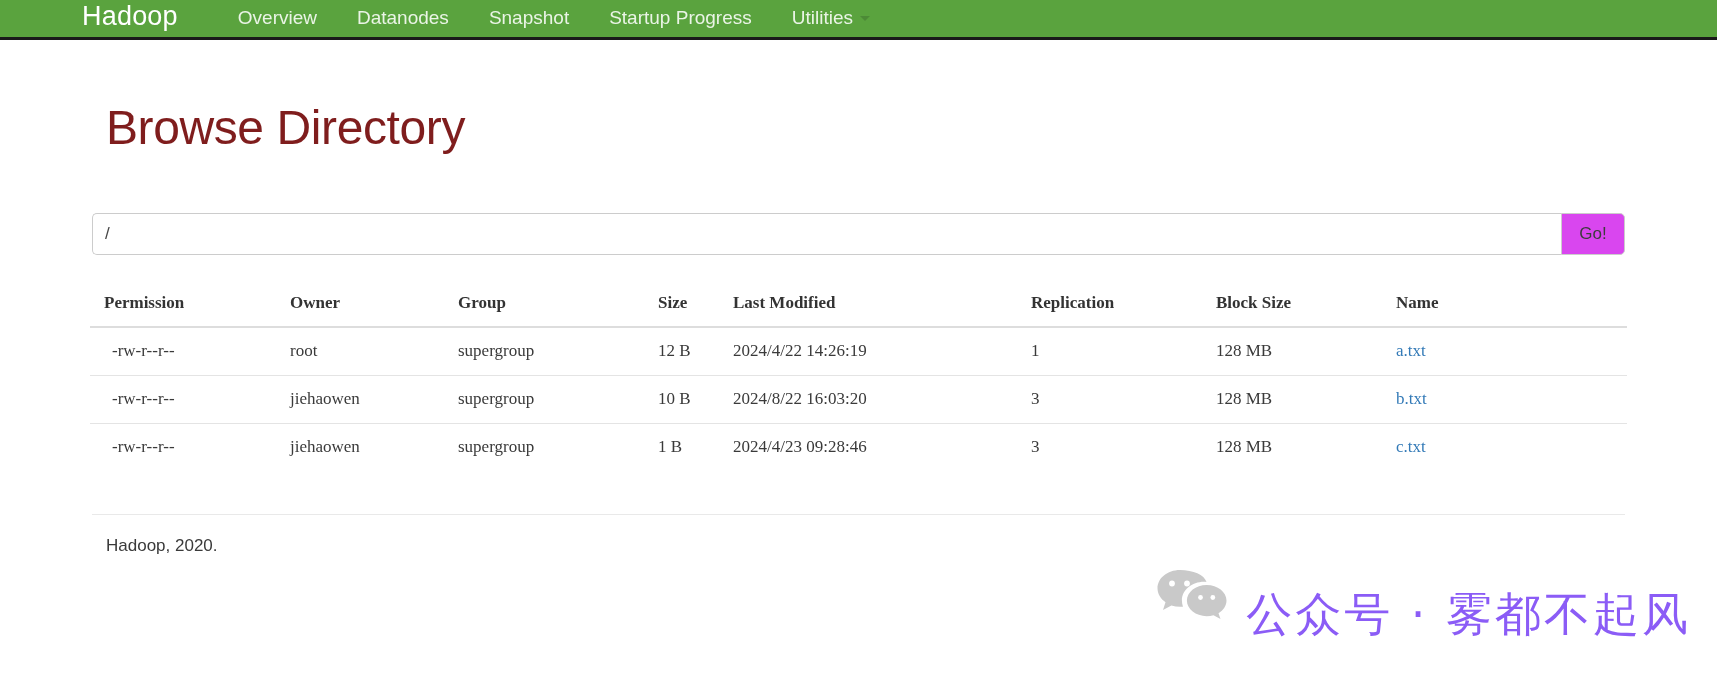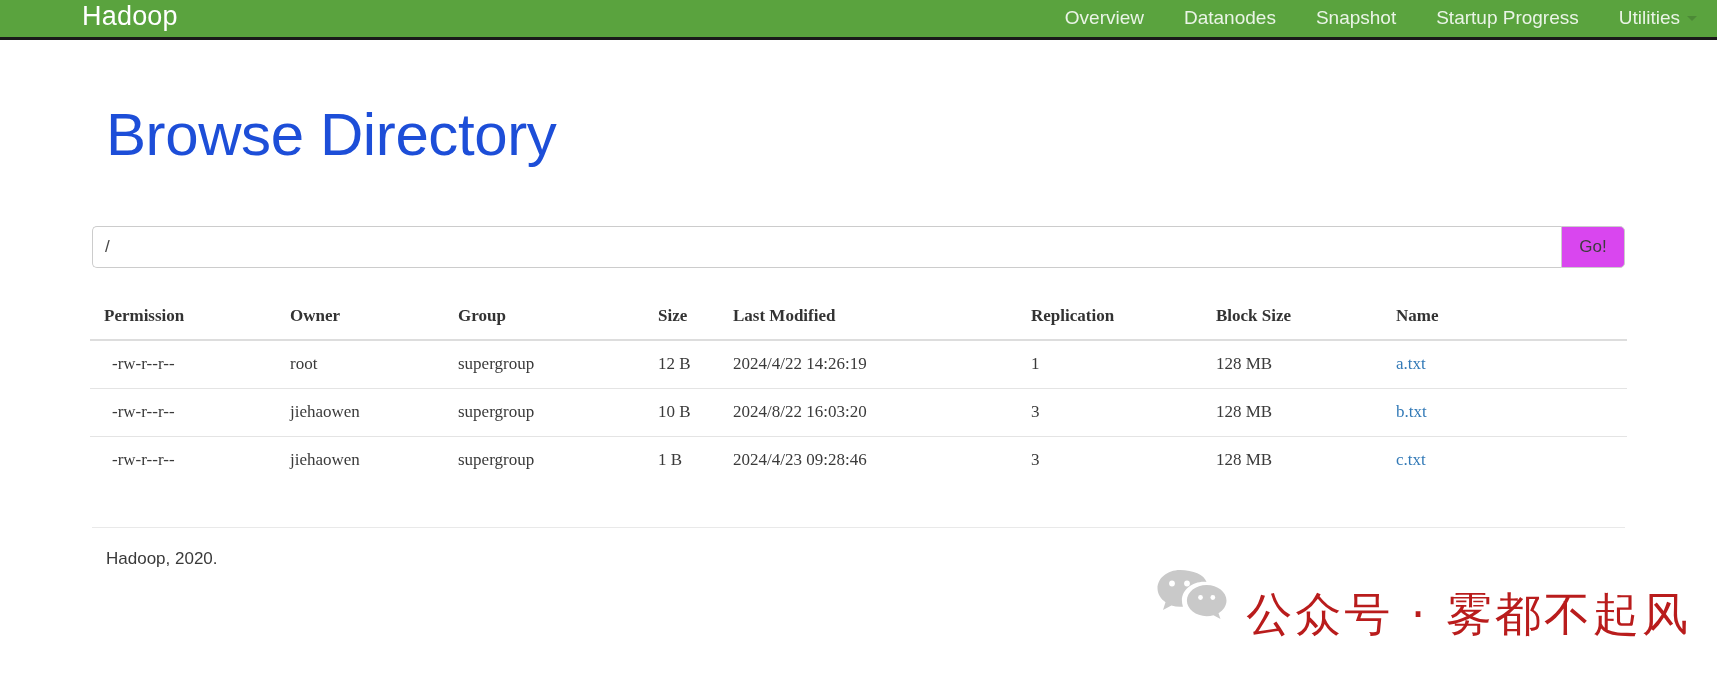--- a/index.html
+++ b/index.html
@@ -16,21 +16,20 @@
   
   .navbar {
     position: relative;
     height: 40px;
     background: #5aa33e;
     border-bottom: 3px solid #1a1a1a;
     display: flex;
     align-items: center;
     padding-left: 82px;
     overflow: hidden;
-    justify-content: space-between;
   }
   .navbar-brand {
     color: #ffffff;
     font-size: 27px;
     line-height: 1;
     font-weight: 400;
     letter-spacing: 0.2px;
     margin-right: 48px;
     padding-bottom: 4px;
     white-space: nowrap;
@@ -62,23 +61,23 @@
   }
 
   
   .container {
     width: 1565px;
     margin: 0 auto;
     padding: 0 14px;
   }
 
   .page-title {
-    font-size: 60px;
+    font-size: 48px;
     font-weight: 400;
-    color: #1d4ed8;
+    color: #7f1d1d;
     margin: 62px 0 0 0;
     padding-left: 16px;
     letter-spacing: -0.4px;
     line-height: 1.1;
   }
 
   
   .input-group {
     display: flex;
     margin-top: 58px;
@@ -170,21 +169,21 @@
     bottom: 52px;
     display: flex;
     align-items: center;
     gap: 18px;
     opacity: 1;
     pointer-events: none;
   }
   .wm-icon { display: block; }
   .wm-text {
     font-size: 46px;
-    color: #b91c1c;
+    color: #8b5cf6;
     letter-spacing: 3px;
     line-height: 1;
     white-space: nowrap;
     font-family: "DejaVu Sans", sans-serif;
     margin-top: 32px;
   }
 </style>
 </head>
 <body>
 

